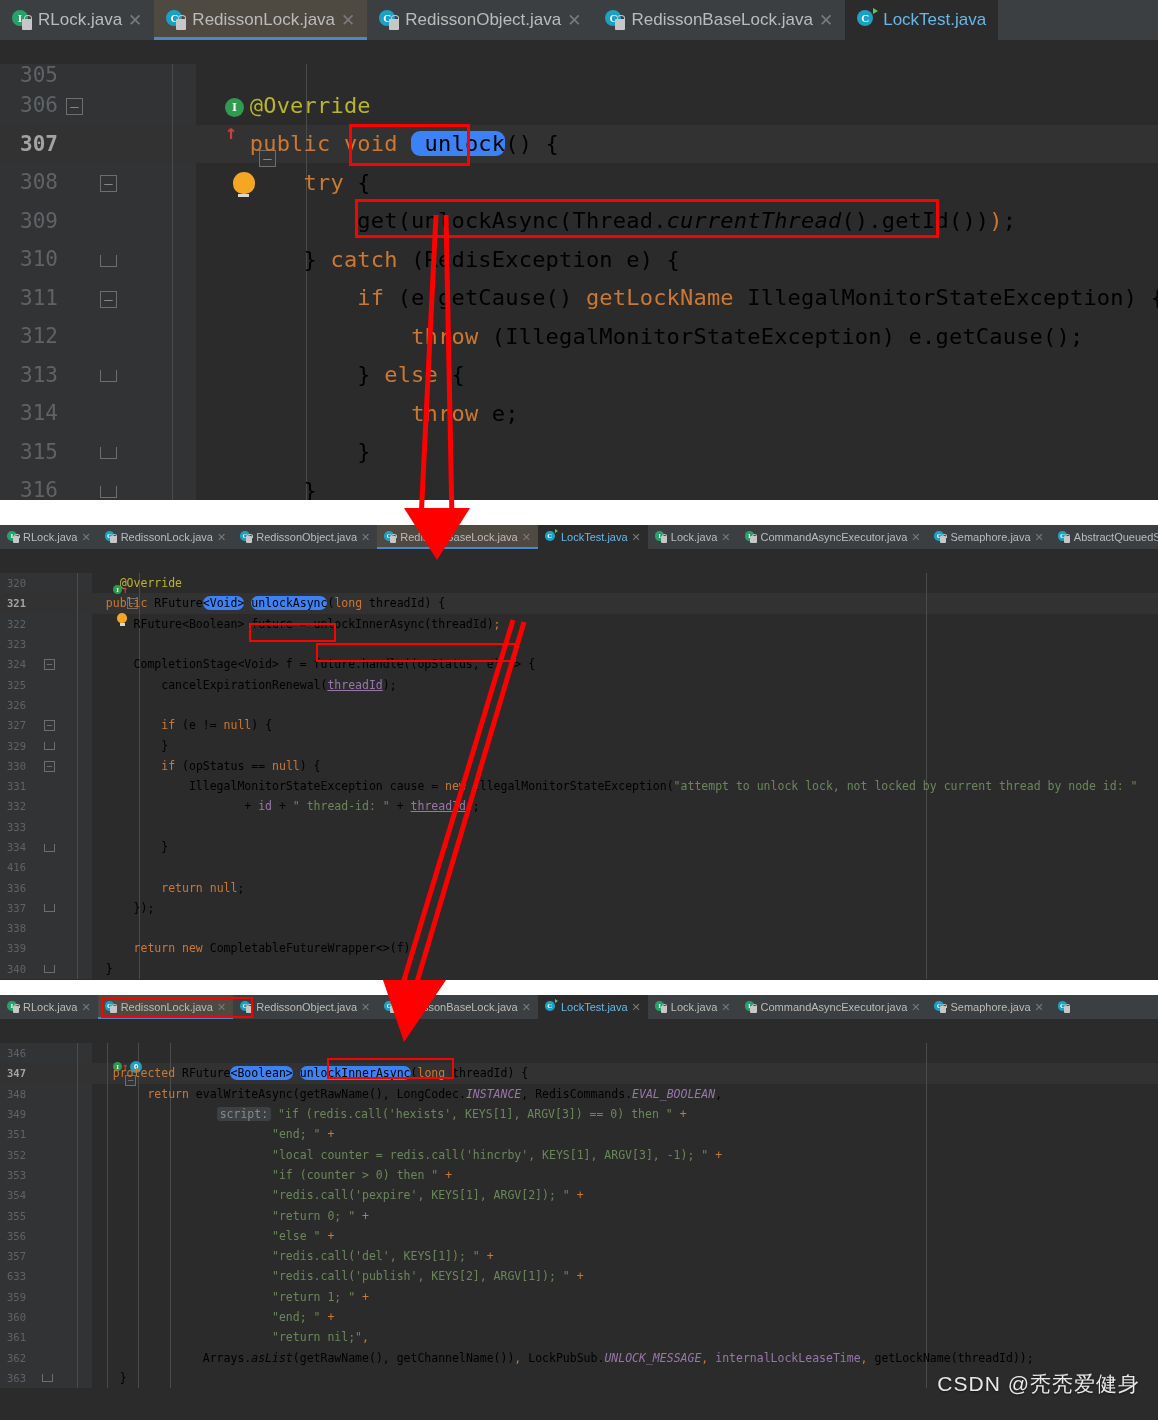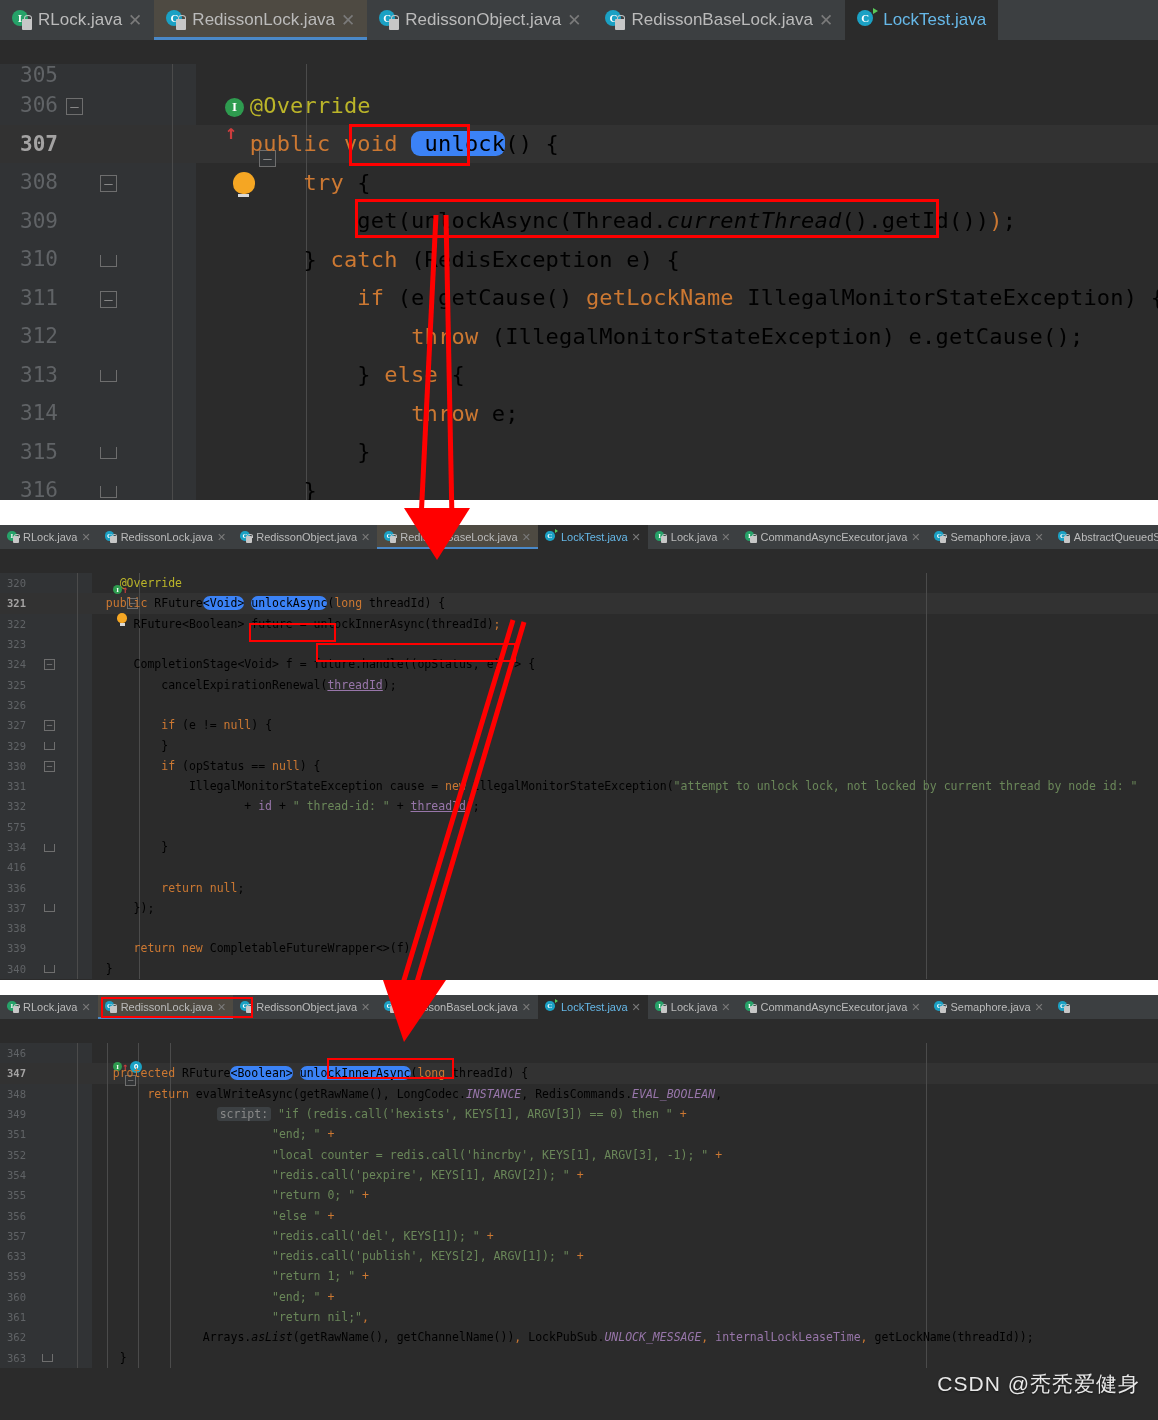--- a/index.html
+++ b/index.html
@@ -458,21 +458,21 @@
           <span class="code">              IllegalMonitorStateException cause = <span class="kw">new</span> IllegalMonitorStateException(<span class="str">"attempt to unlock lock, not locked by current thread by node id: "</span></span>
         </div>
 
         <div class="line">
           <span class="ln">332</span>
           <span class="gut"></span>
           <span class="code">                      + <span class="fld">id</span> + <span class="str">" thread-id: "</span> + <span class="fld ul">threadId</span>);</span>
         </div>
 
         <div class="line">
-          <span class="ln">575</span>
+          <span class="ln">333</span>
           <span class="gut"></span>
         </div>
 
         <div class="line">
           <span class="ln">334</span>
           <span class="gut"><span class="foldend" style="margin-left:14px;"></span></span>
           <span class="code">          }</span>
         </div>
 
         <div class="line">
@@ -637,20 +637,25 @@
           <span class="gut"></span>
           <span class="code">                          <span class="str">"end; "</span> <span class="kw">+</span></span>
         </div>
 
         <div class="line">
           <span class="ln">352</span>
           <span class="gut"></span>
           <span class="code">                          <span class="str">"local counter = redis.call('hincrby', KEYS[1], ARGV[3], -1); "</span> <span class="kw">+</span></span>
         </div>
 
+        <div class="line">
+          <span class="ln">353</span>
+          <span class="gut"></span>
+          <span class="code">                          <span class="str">"if (counter &gt; 0) then "</span> <span class="kw">+</span></span>
+        </div>
 
         <div class="line">
           <span class="ln">354</span>
           <span class="gut"></span>
           <span class="code">                          <span class="str">"redis.call('pexpire', KEYS[1], ARGV[2]); "</span> <span class="kw">+</span></span>
         </div>
 
         <div class="line">
           <span class="ln">355</span>
           <span class="gut"></span>

